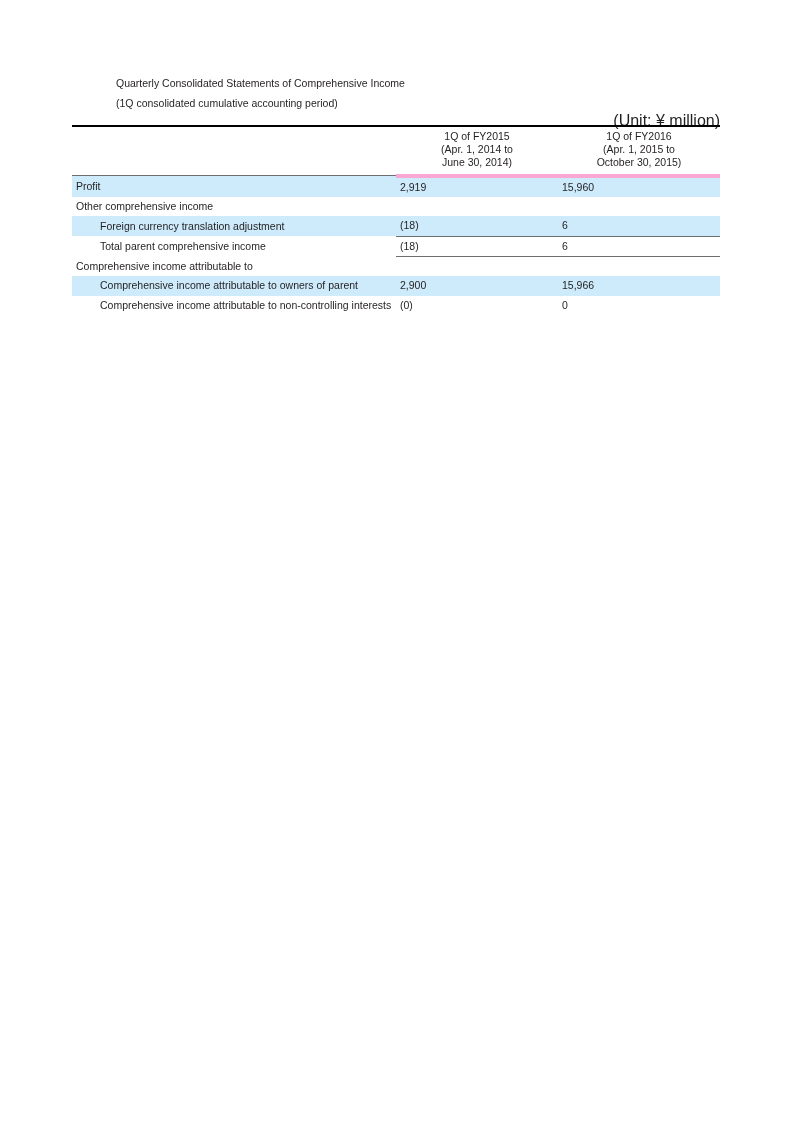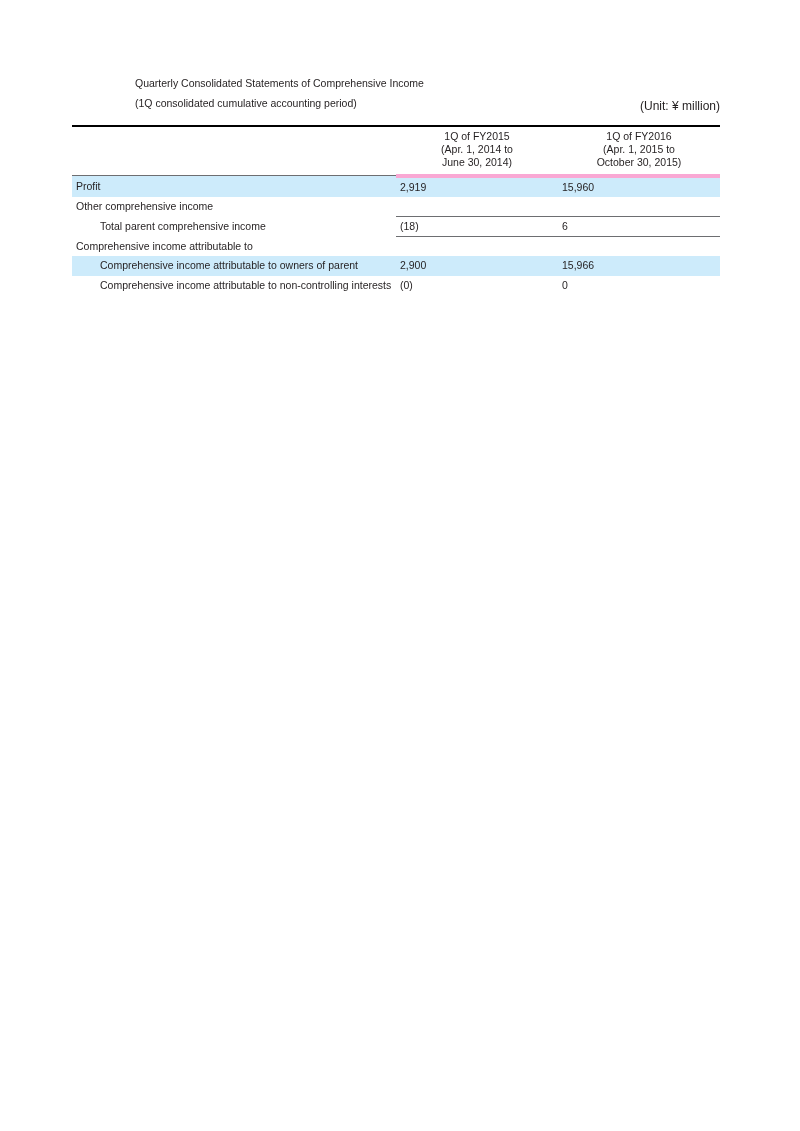--- a/index.html
+++ b/index.html
@@ -21,34 +21,34 @@
     width: 800px;
     height: 1131px;
     background: #ffffff;
     box-sizing: border-box;
     overflow: hidden;
   }
 
   
   .doc-heading {
     position: absolute;
-    left: 135px;
+    left: 116px;
     font-size: 10.5px;
     line-height: 13px;
     color: #231f20;
     white-space: nowrap;
   }
   .doc-heading.line1 { top: 77px; }
   .doc-heading.line2 { top: 97px; text-align: right; }
 
   .unit-note {
     position: absolute;
     right: 80px;
-    top: 100px;
-    font-size: 12px;
+    top: 114px;
+    font-size: 16px;
     line-height: 13px;
     color: #231f20;
     white-space: nowrap;
   }
 
   
   .fin-table {
     position: absolute;
     left: 72px;
     top: 125px;
@@ -153,20 +153,25 @@
         <tr class="hl">
           <td class="label">Profit</td>
           <td class="val">2,919</td>
           <td class="val">15,960</td>
         </tr>
         <tr class="">
           <td class="label">Other comprehensive income</td>
           <td class="val"></td>
           <td class="val"></td>
         </tr>
+        <tr class="hl">
+          <td class="label ind1">Foreign currency translation adjustment</td>
+          <td class="val">(18)</td>
+          <td class="val">6</td>
+        </tr>
         <tr class="ruled-vals">
           <td class="label ind1">Total parent comprehensive income</td>
           <td class="val">(18)</td>
           <td class="val">6</td>
         </tr>
         <tr class="ruled-vals">
           <td class="label">Comprehensive income attributable to</td>
           <td class="val"></td>
           <td class="val"></td>
         </tr>

